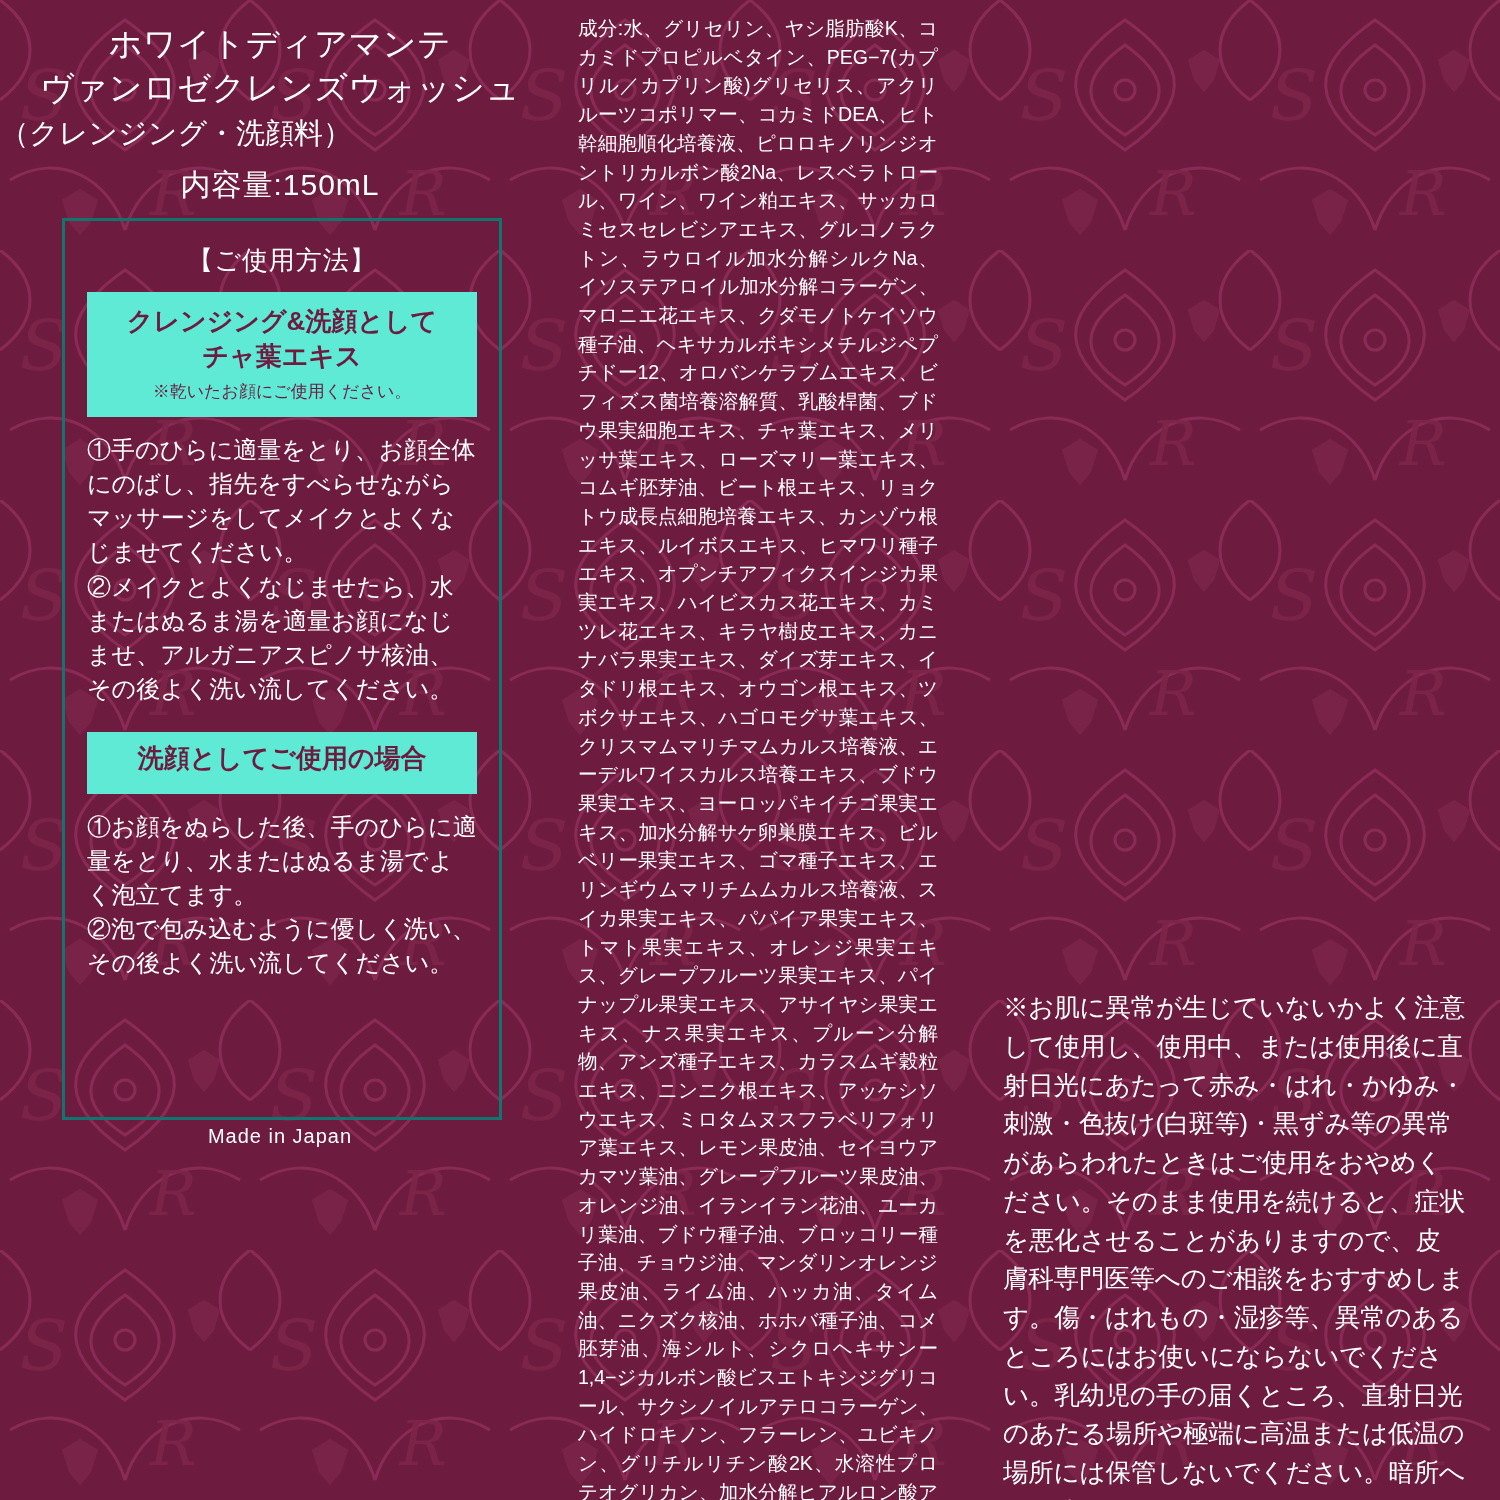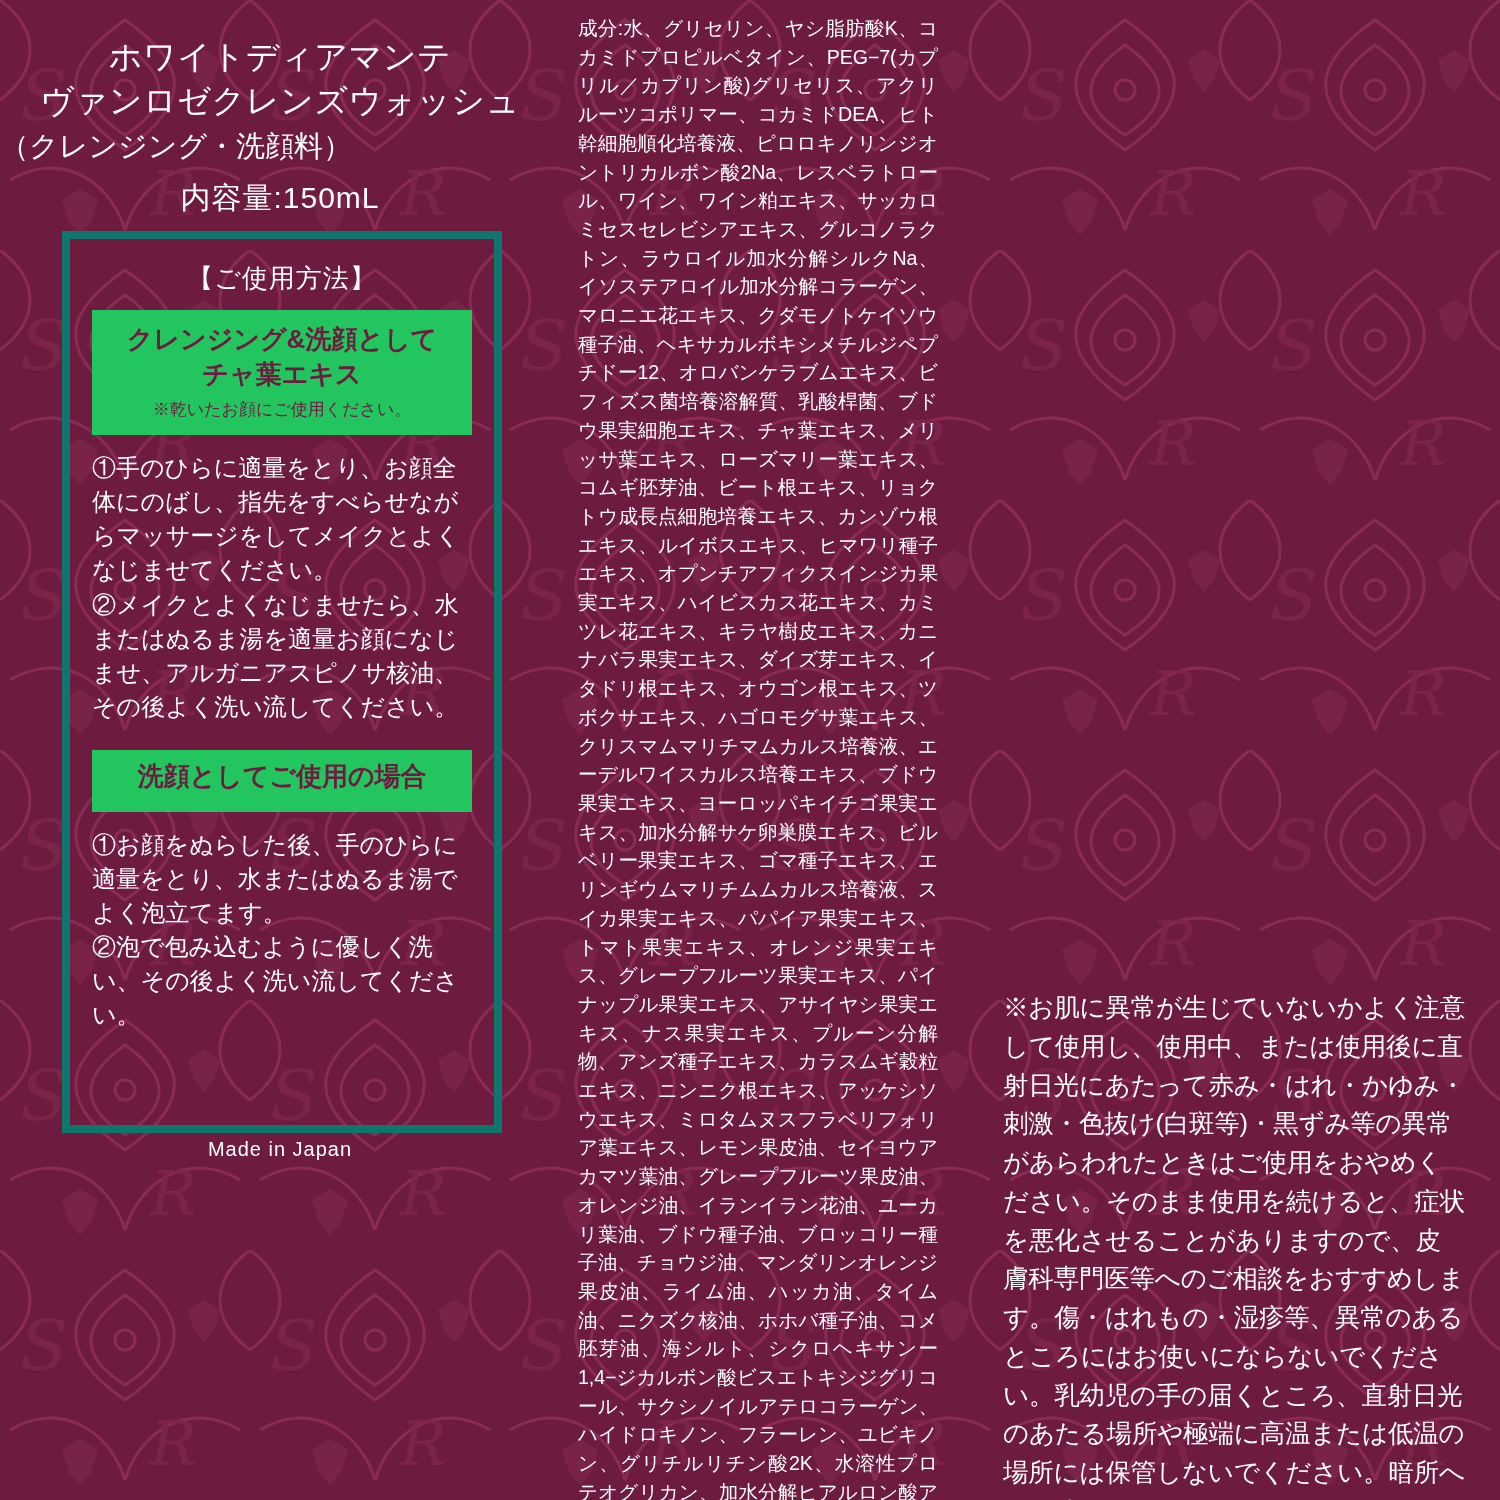--- a/index.html
+++ b/index.html
@@ -27,21 +27,21 @@
   #page {
     position: absolute;
     inset: 0;
     z-index: 2;
   }
 
   
   .left-col {
     position: absolute;
     left: 0px;
-    top: 13px;
+    top: 0px;
     width: 560px;
     height: 1368px;
   }
 
   .product-title {
     margin-top: 22px;
     text-align: center;
     font-size: 33px;
     line-height: 1.32;
     letter-spacing: 0.5px;
@@ -59,33 +59,33 @@
     font-size: 30px;
     letter-spacing: 1px;
   }
 
   .usage-box {
     position: absolute;
     left: 62px;
     top: 218px;
     width: 440px;
     height: 902px;
-    border: 8px solid #0f766e;
+    border: 3px solid #0f766e;
     box-sizing: border-box;
   }
 
   .usage-heading {
     text-align: center;
     font-size: 26px;
     margin-top: 22px;
     letter-spacing: 1px;
   }
 
   .white-band {
-    background: #22c55e;
+    background: #5eead4;
     color: #6e1b40;
     margin: 14px 22px 0 22px;
     padding: 12px 8px 14px 8px;
     text-align: center;
   }
   .white-band .band-main {
     font-size: 26px;
     line-height: 1.35;
     font-weight: bold;
   }

